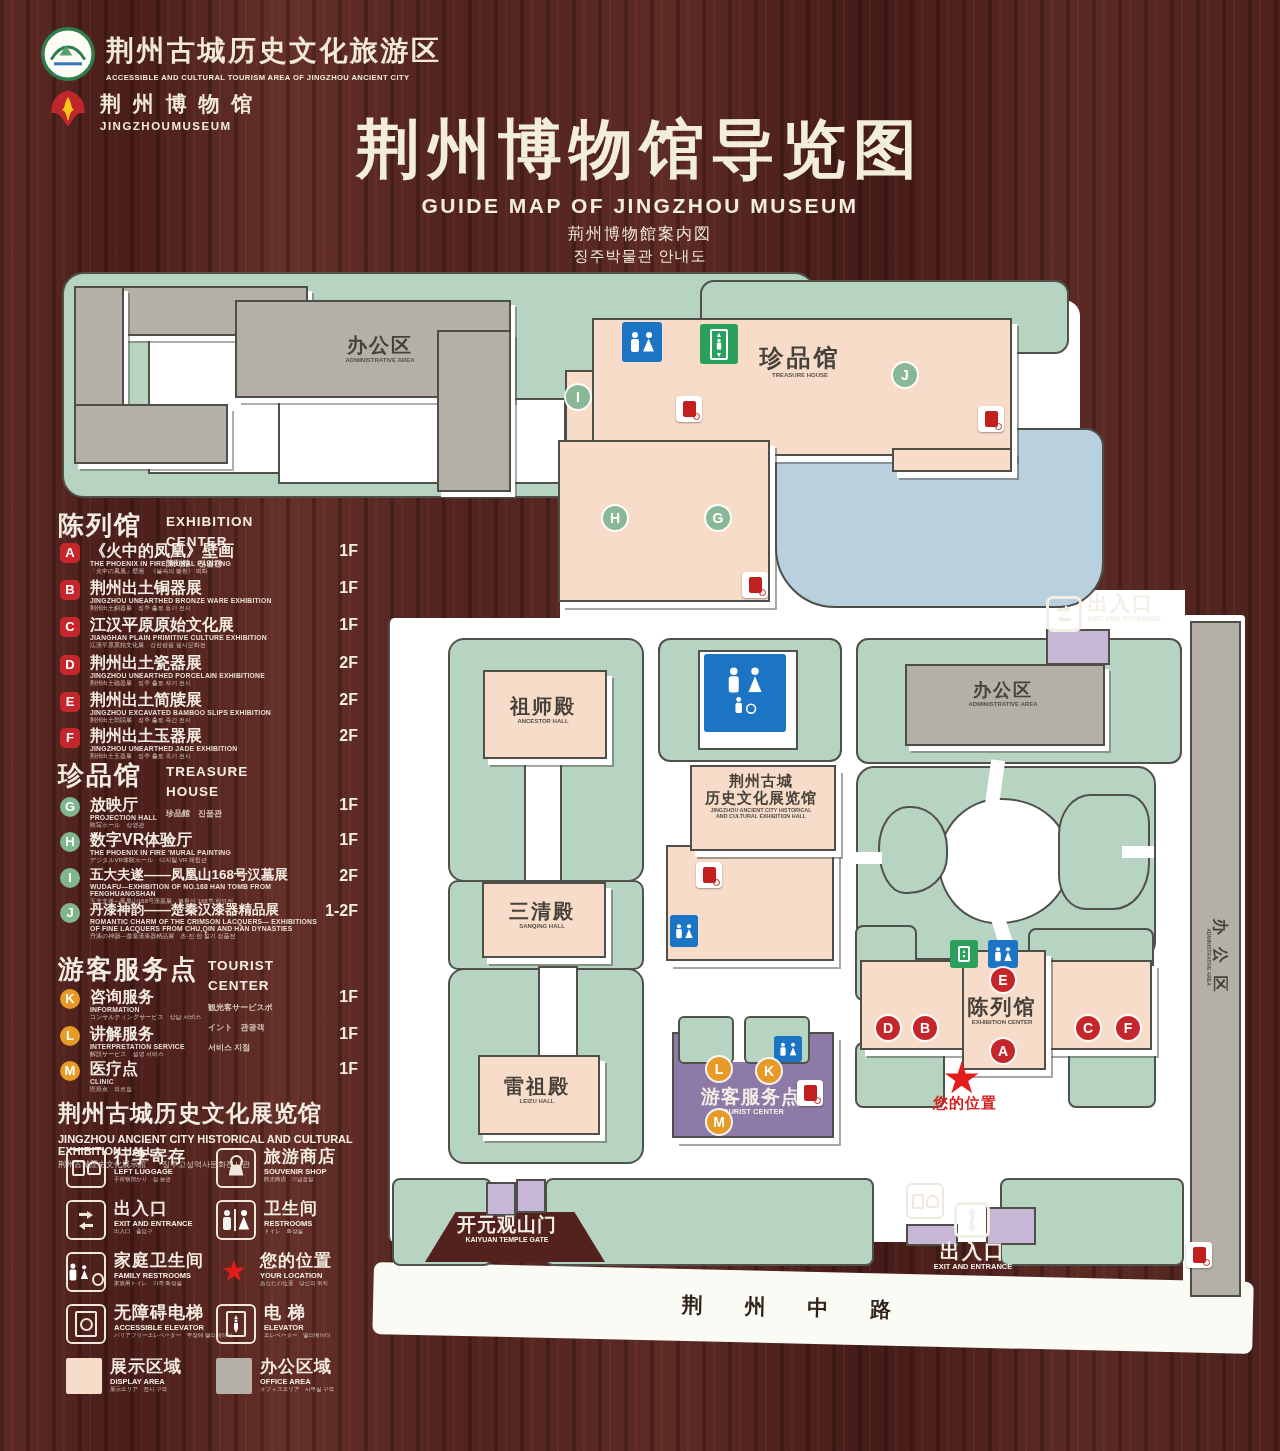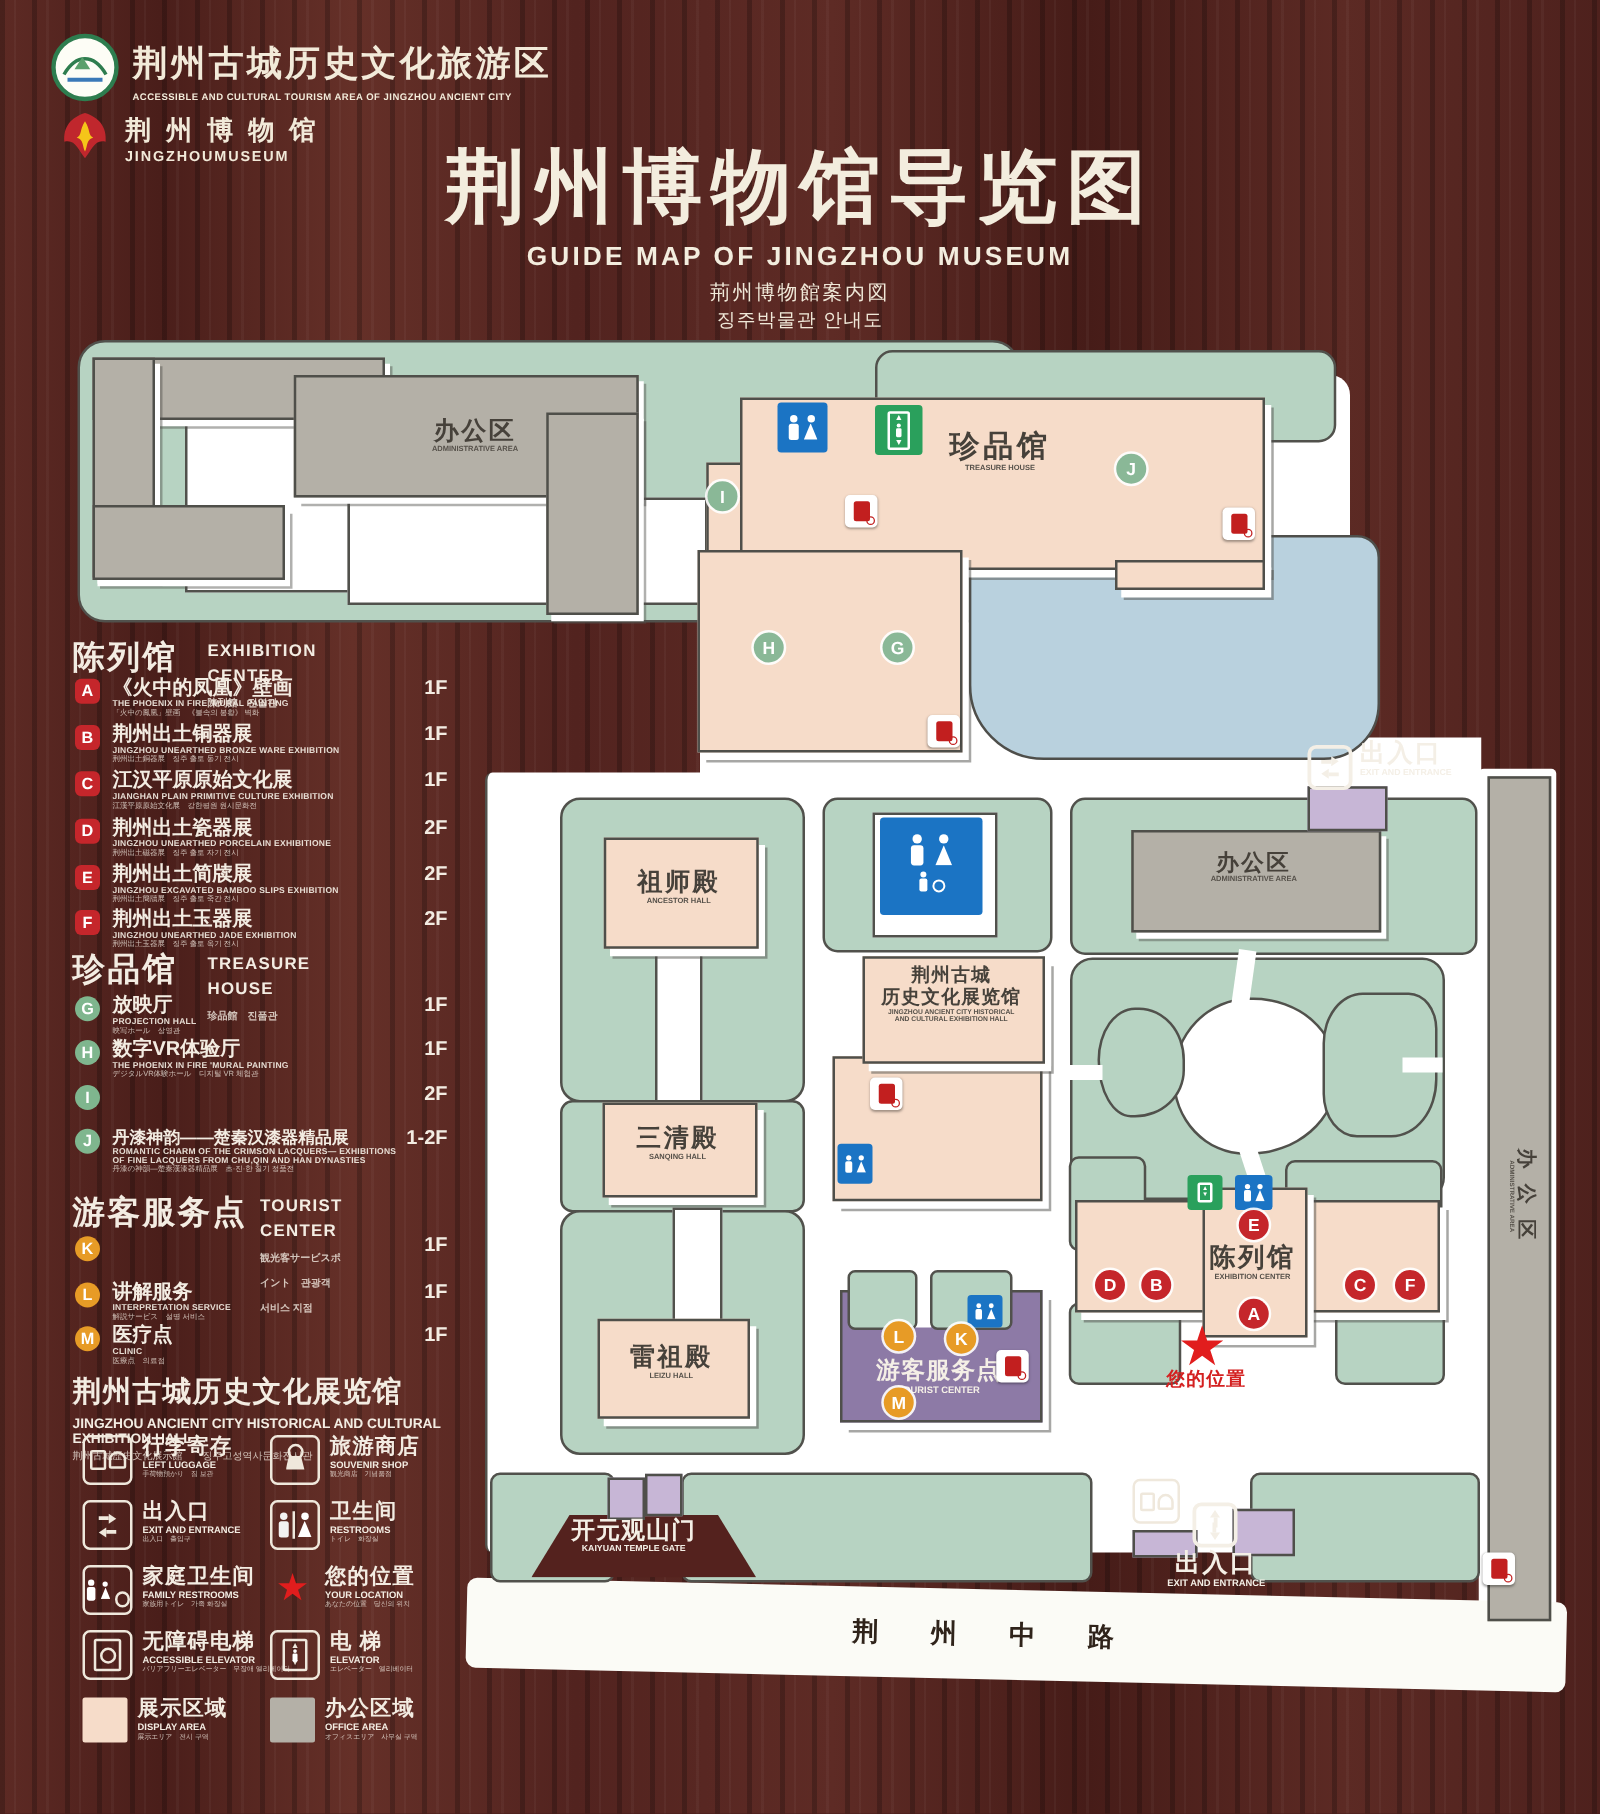--- a/index.html
+++ b/index.html
@@ -417,20 +417,25 @@
       <span class="fl">1F</span>
       <div class="lt">
           <div class="cn">数字VR体验厅</div>
           <div class="en">THE PHOENIX IN FIRE 'MURAL PAINTING</div>
           <div class="sub">デジタルVR体験ホール　디지털 VR 체험관</div>
         </div>
     </div>
     <div class="legend-item" style="top:367px;">
       <span class="lb" style="background:#7fb68e;border-radius:50%;">I</span>
       <span class="fl">2F</span>
+      <div class="lt">
+          <div class="cn" style="font-size:13.5px;">五大夫遂——凤凰山168号汉墓展</div>
+          <div class="en">WUDAFU—EXHIBITION OF NO.168 HAN TOMB FROM FENGHUANGSHAN</div>
+          <div class="sub">五大夫遂—鳳凰山168号漢墓展　봉황산 168호 한묘전</div>
+        </div>
     </div>
     <div class="legend-item" style="top:402px;">
       <span class="lb" style="background:#7fb68e;border-radius:50%;">J</span>
       <span class="fl">1-2F</span>
       <div class="lt">
           <div class="cn" style="font-size:13.5px;">丹漆神韵——楚秦汉漆器精品展</div>
           <div class="en">ROMANTIC CHARM OF THE CRIMSON LACQUERS— EXHIBITIONS OF FINE LACQUERS FROM CHU,QIN AND HAN DYNASTIES</div>
           <div class="sub">丹漆の神韻—楚秦漢漆器精品展　초·진·한 칠기 정품전</div>
         </div>
     </div>
@@ -439,20 +444,25 @@
       <span class="big">游客服务点</span>
       <span class="hr" style="left:150px;">
         <span class="hen">TOURIST CENTER</span><br>
         <span class="hsub">観光客サービスポイント　관광객 서비스 지점</span>
       </span>
     </div>
 
     <div class="legend-item" style="top:488px;">
       <span class="lb" style="background:#e79b26;border-radius:50%;">K</span>
       <span class="fl">1F</span>
+      <div class="lt">
+          <div class="cn">咨询服务</div>
+          <div class="en">INFORMATION</div>
+          <div class="sub">コンサルティングサービス　상담 서비스</div>
+        </div>
     </div>
     <div class="legend-item" style="top:525px;">
       <span class="lb" style="background:#e79b26;border-radius:50%;">L</span>
       <span class="fl">1F</span>
       <div class="lt">
           <div class="cn">讲解服务</div>
           <div class="en">INTERPRETATION SERVICE</div>
           <div class="sub">解説サービス　설명 서비스</div>
         </div>
     </div>

